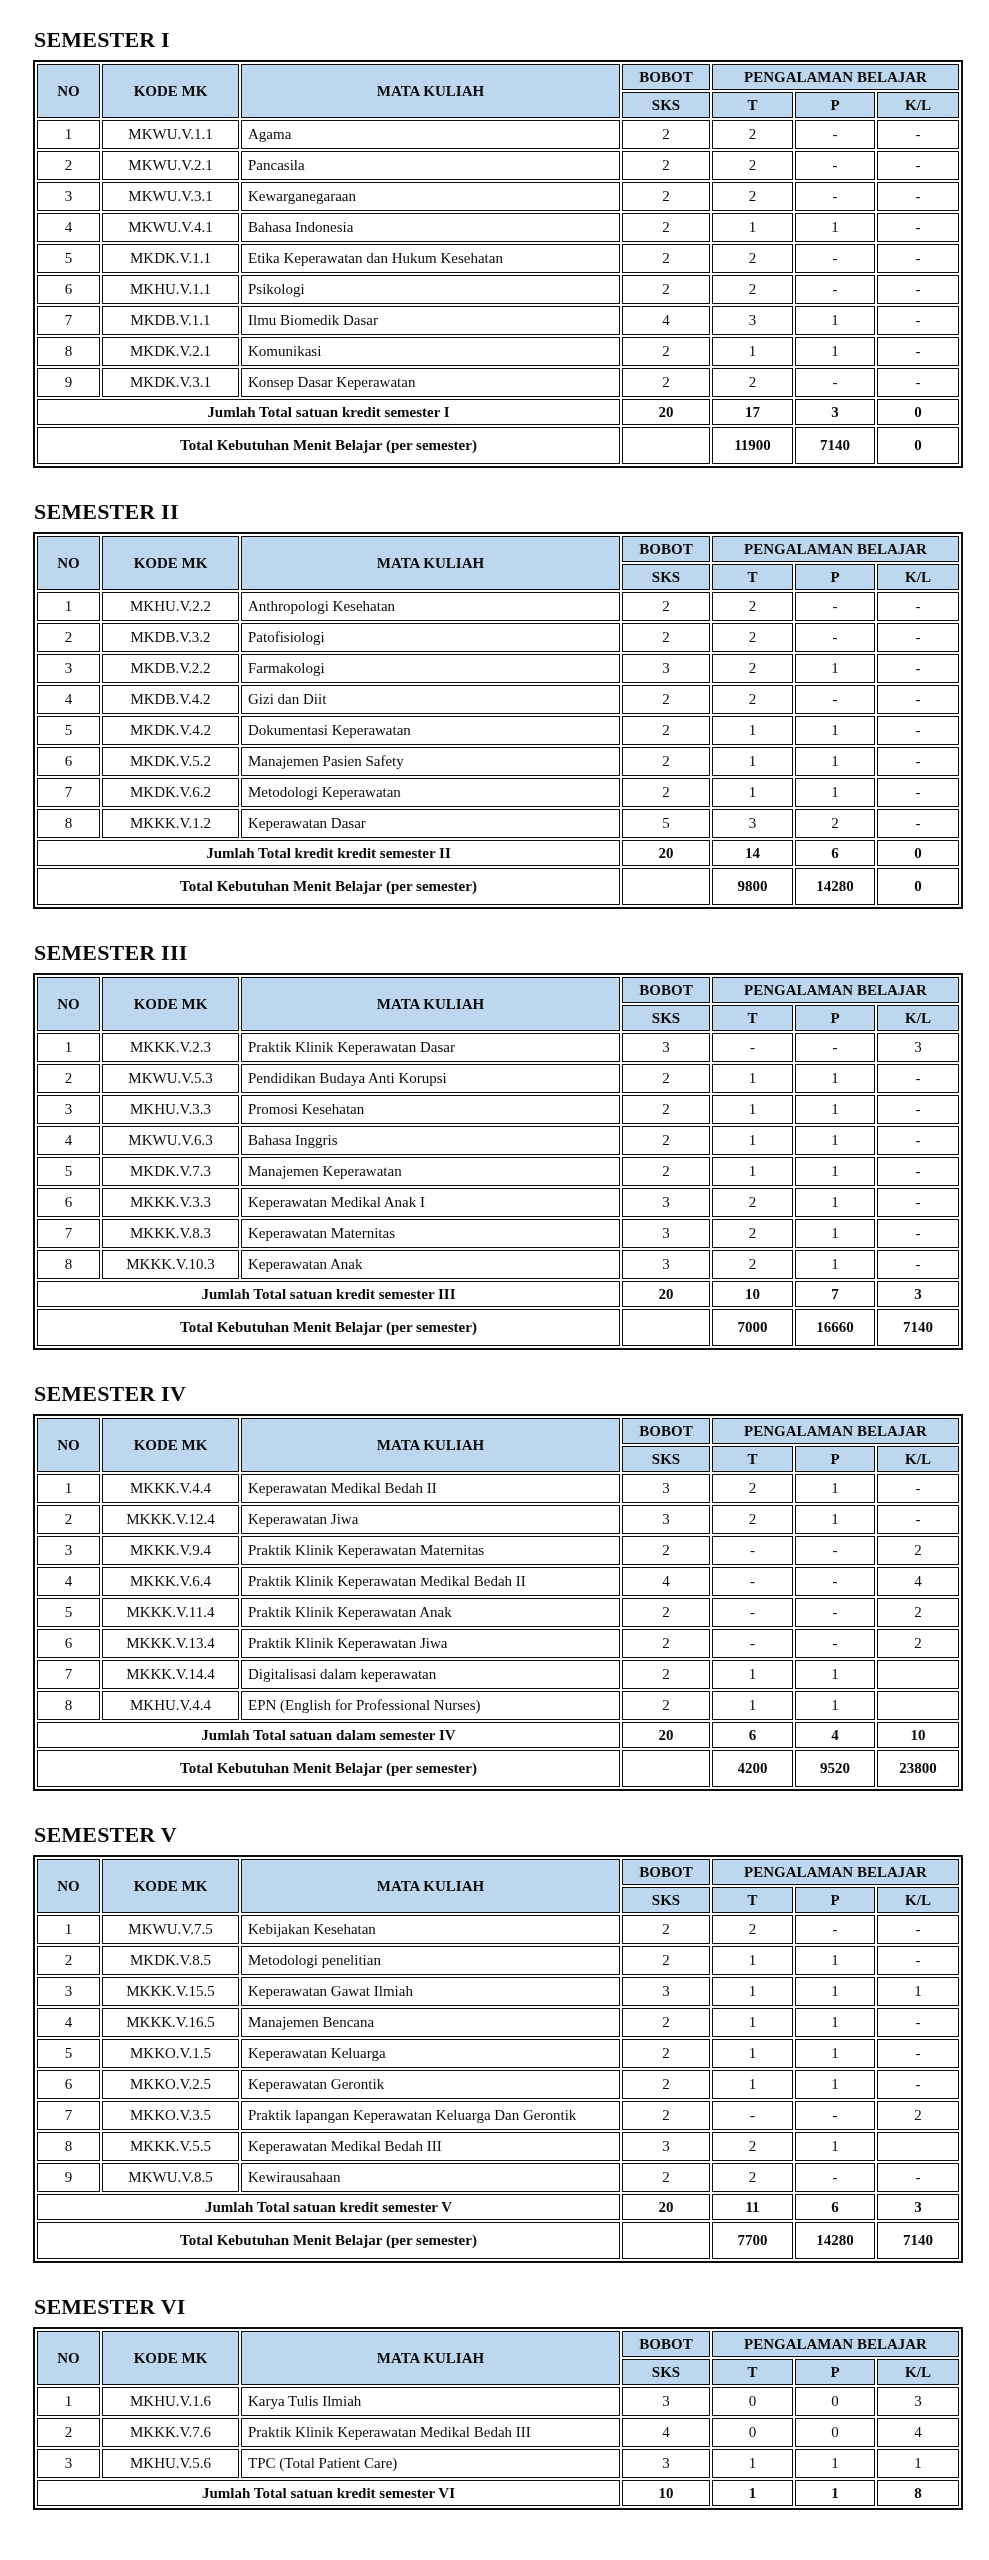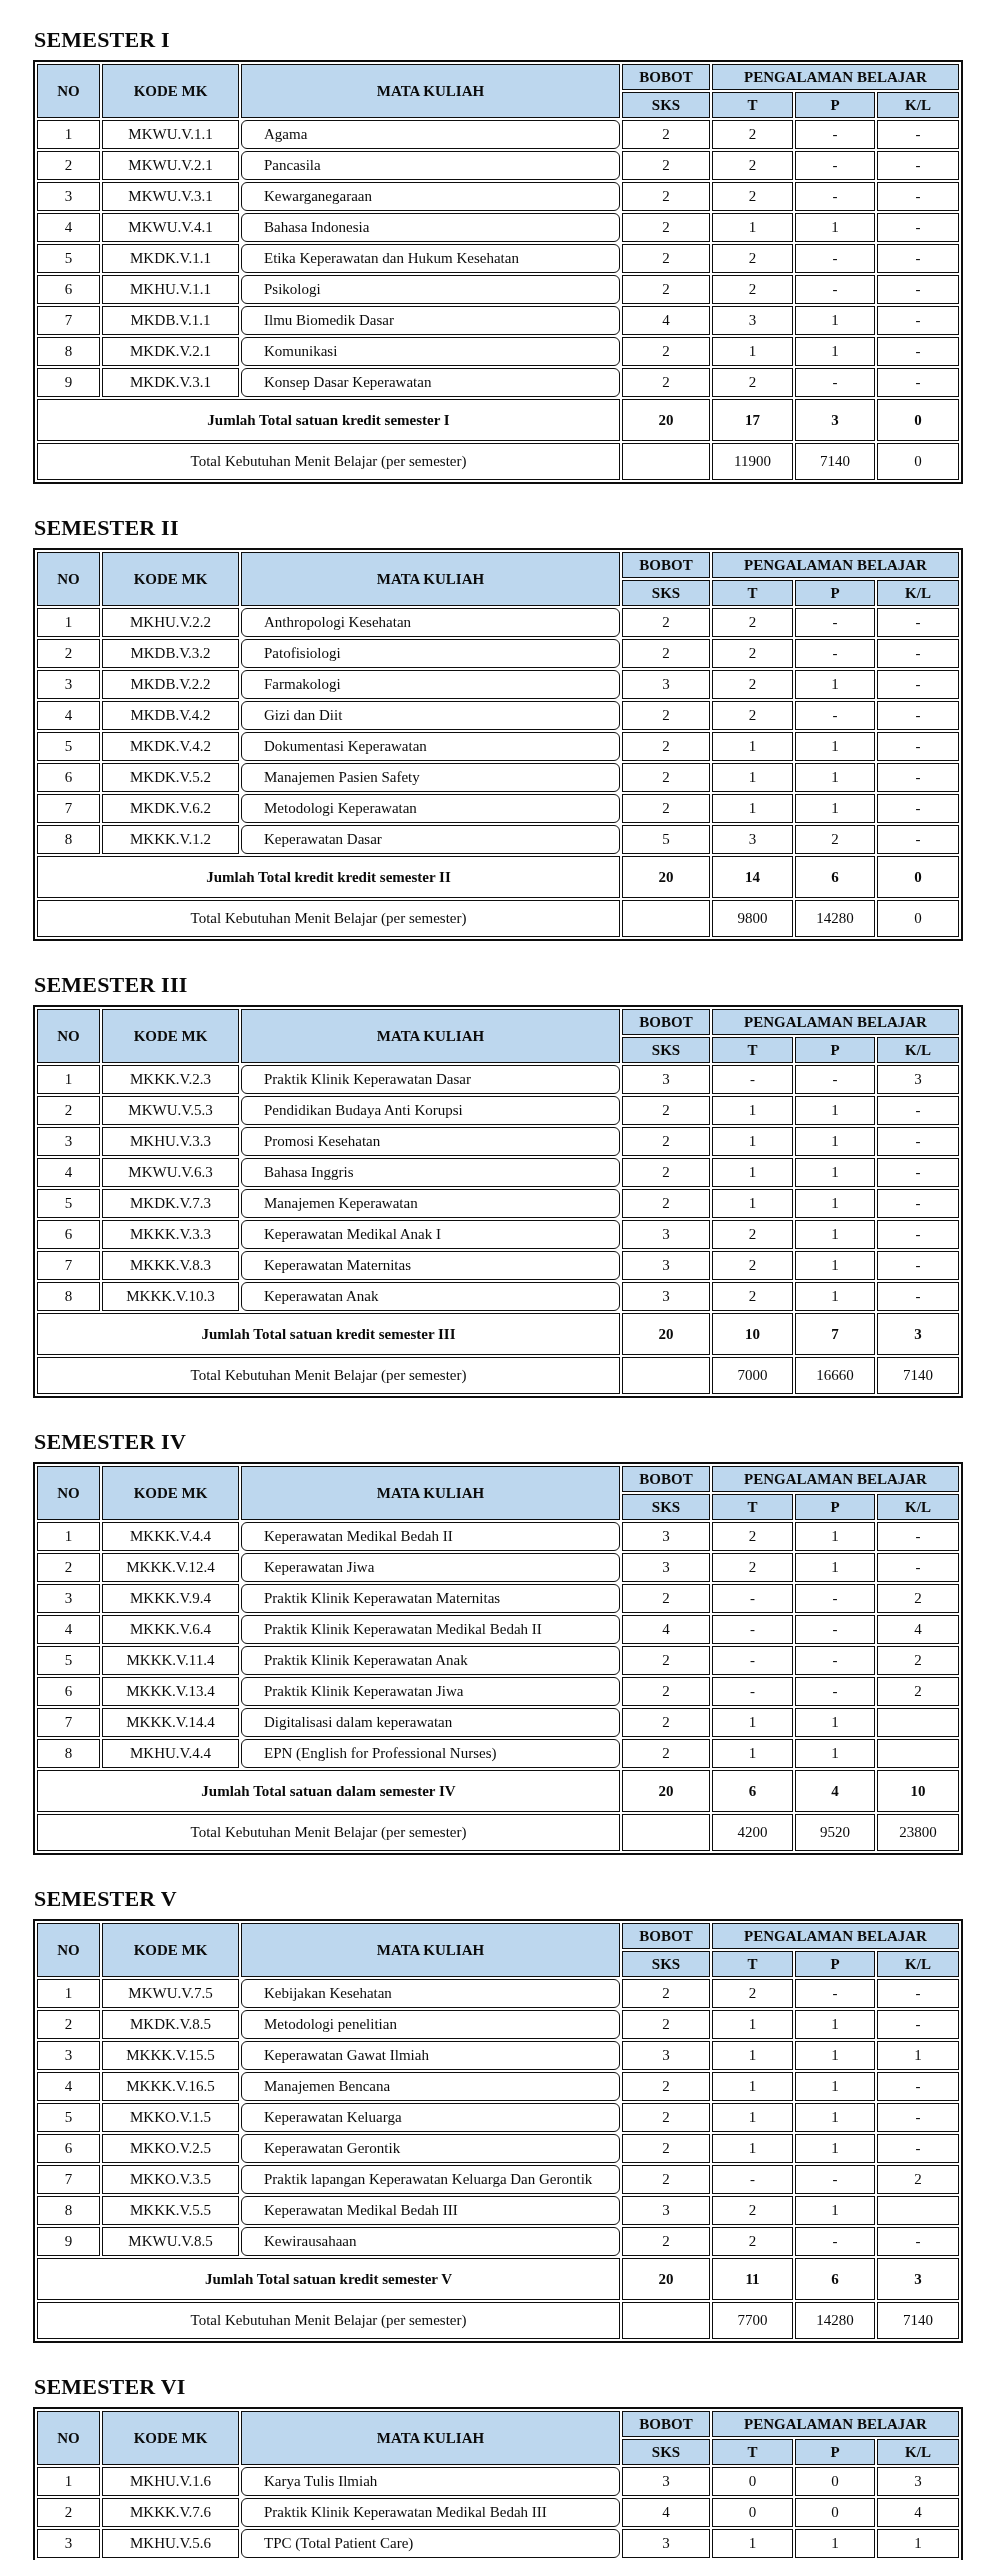--- a/index.html
+++ b/index.html
@@ -39,29 +39,29 @@
   }
   .curriculum th {
     background: #BDD7EE;
     font-weight: bold;
     text-align: center;
     height: 26px;
     padding: 1px 2px;
   }
   .data-row td { height: 29px; }
   .cell-center { text-align: center; padding: 1px 2px; }
-  .cell-mk { text-align: justify; padding: 2px 6px 2px 22px; border-radius: 6px; }
+  .cell-mk { text-align: justify; padding: 2px 6px 2px 6px; }
   .cell-mk .wrap-narrow {
     display: inline-block;
     max-width: 338px;
     text-align: justify;
   }
   .italic { }
-  .jumlah-row td { height: 42px; font-weight: bold; }
-  .total-row td { height: 37px; font-weight: normal; }
+  .jumlah-row td { height: 26px; font-weight: bold; }
+  .total-row td { height: 37px; font-weight: bold; }
   .label-center { text-align: center; padding: 1px 4px; }
 </style>
 </head>
 <body>
 
 <div class="page">
   <div id="tables-root">
   <div class="semester-block">
     <div class="semester-title">SEMESTER I</div>
     <table class="curriculum">

